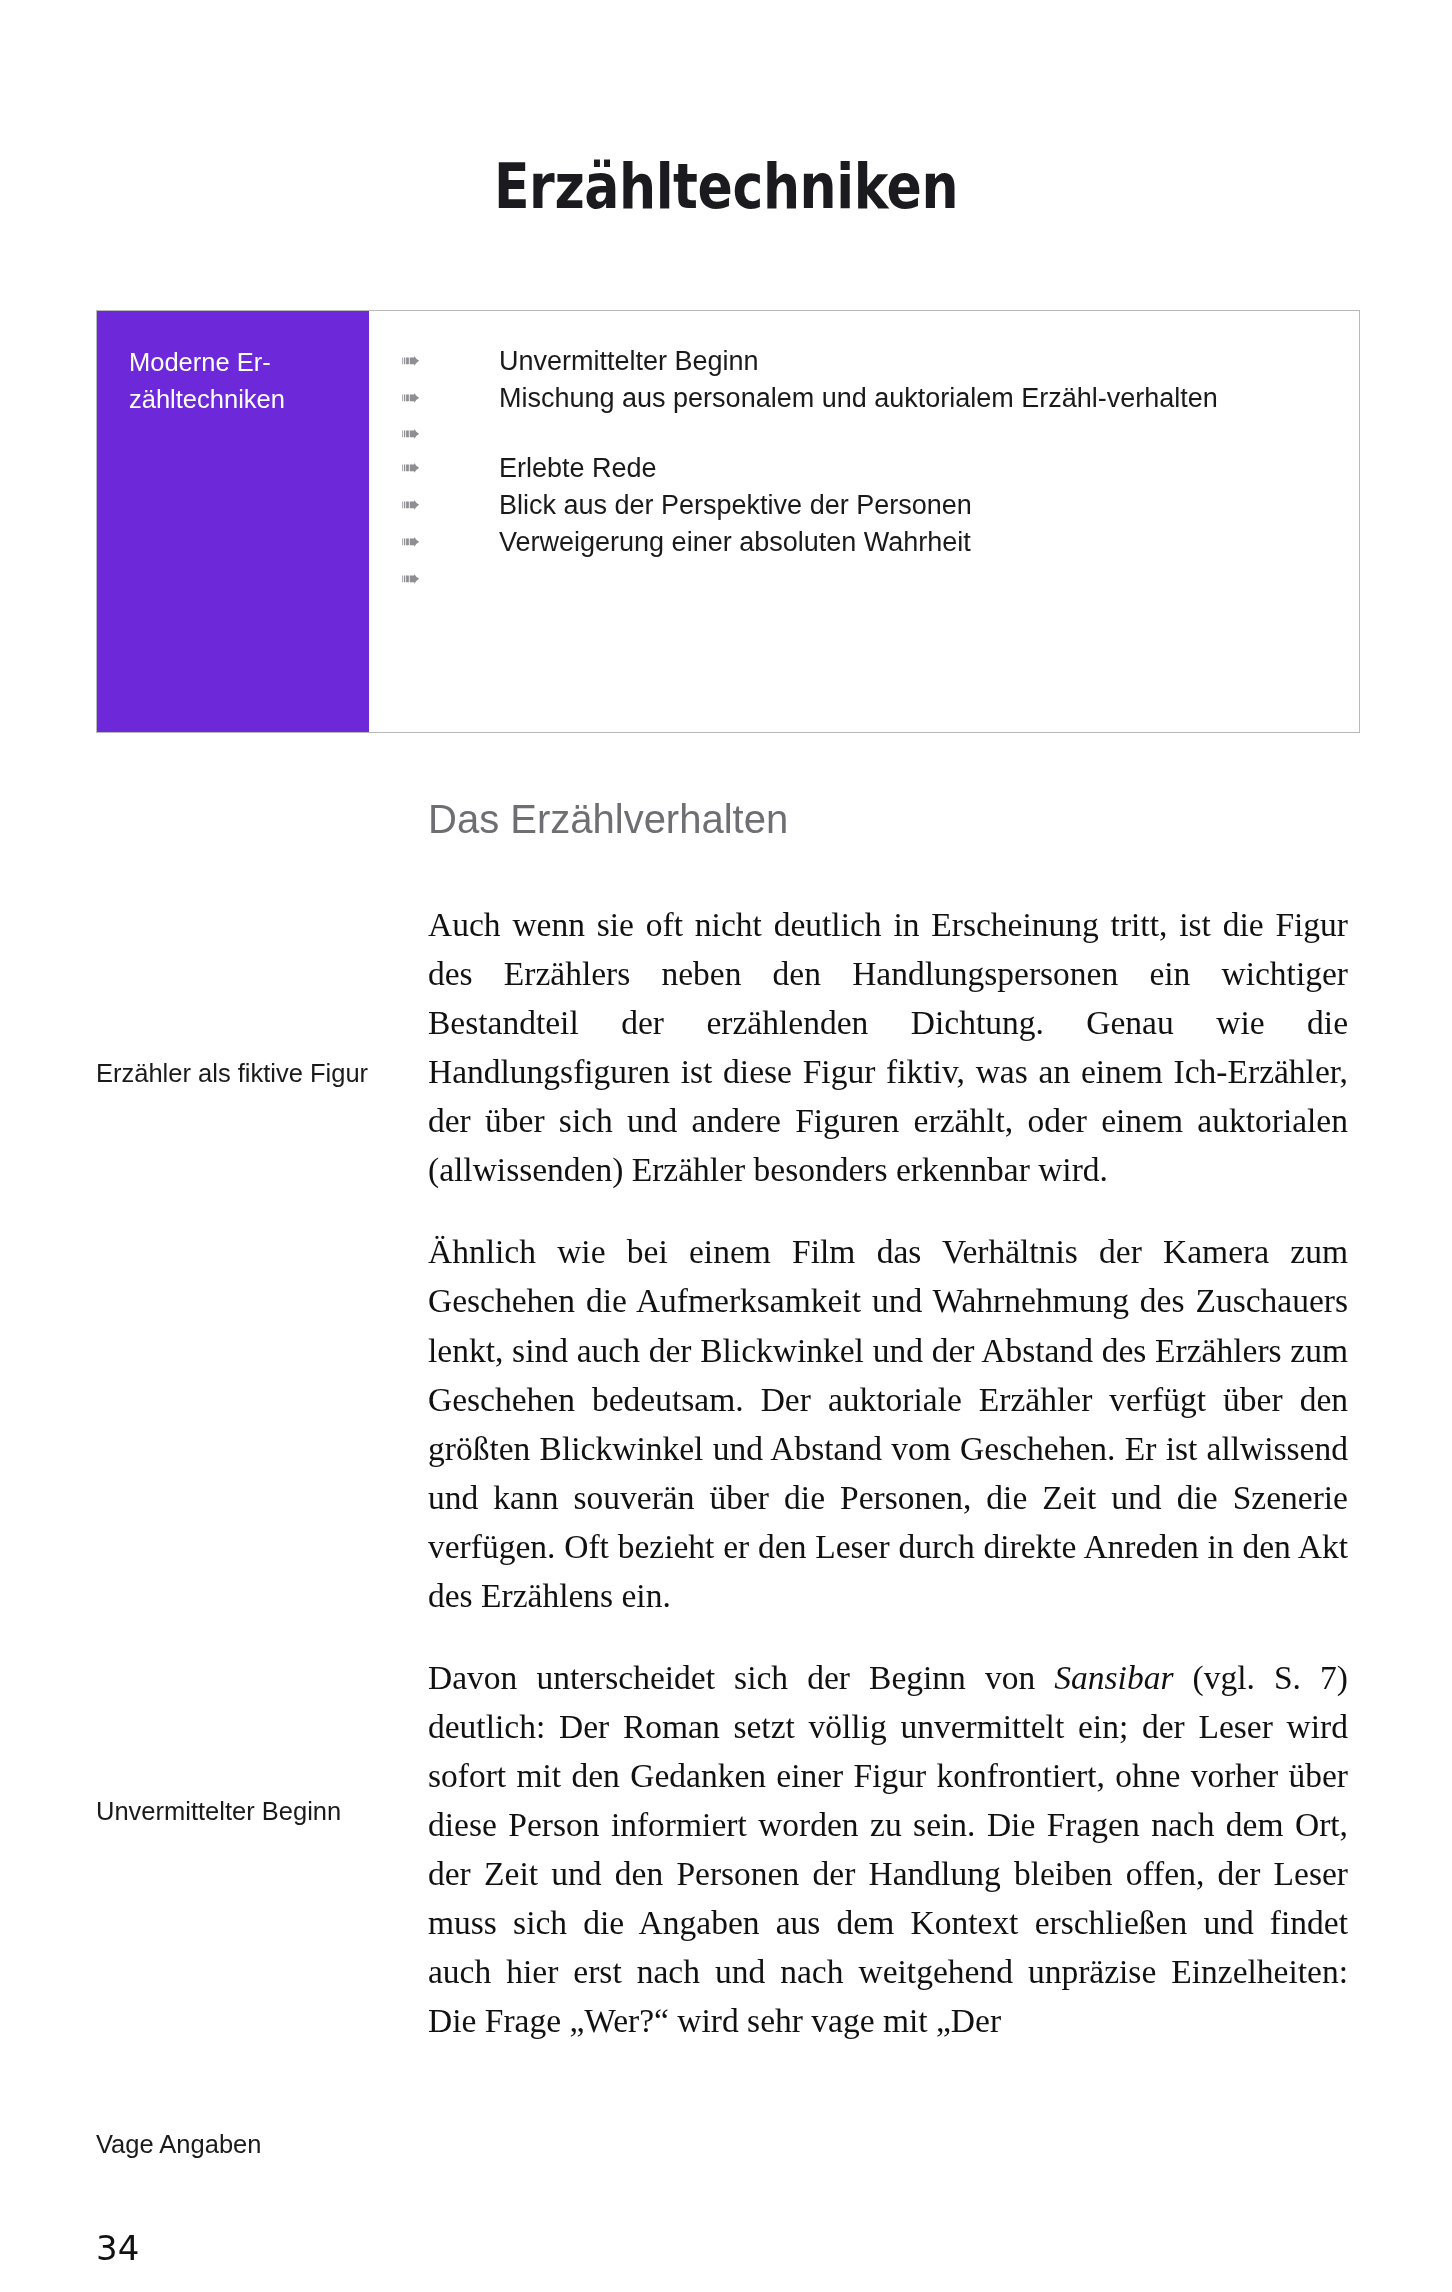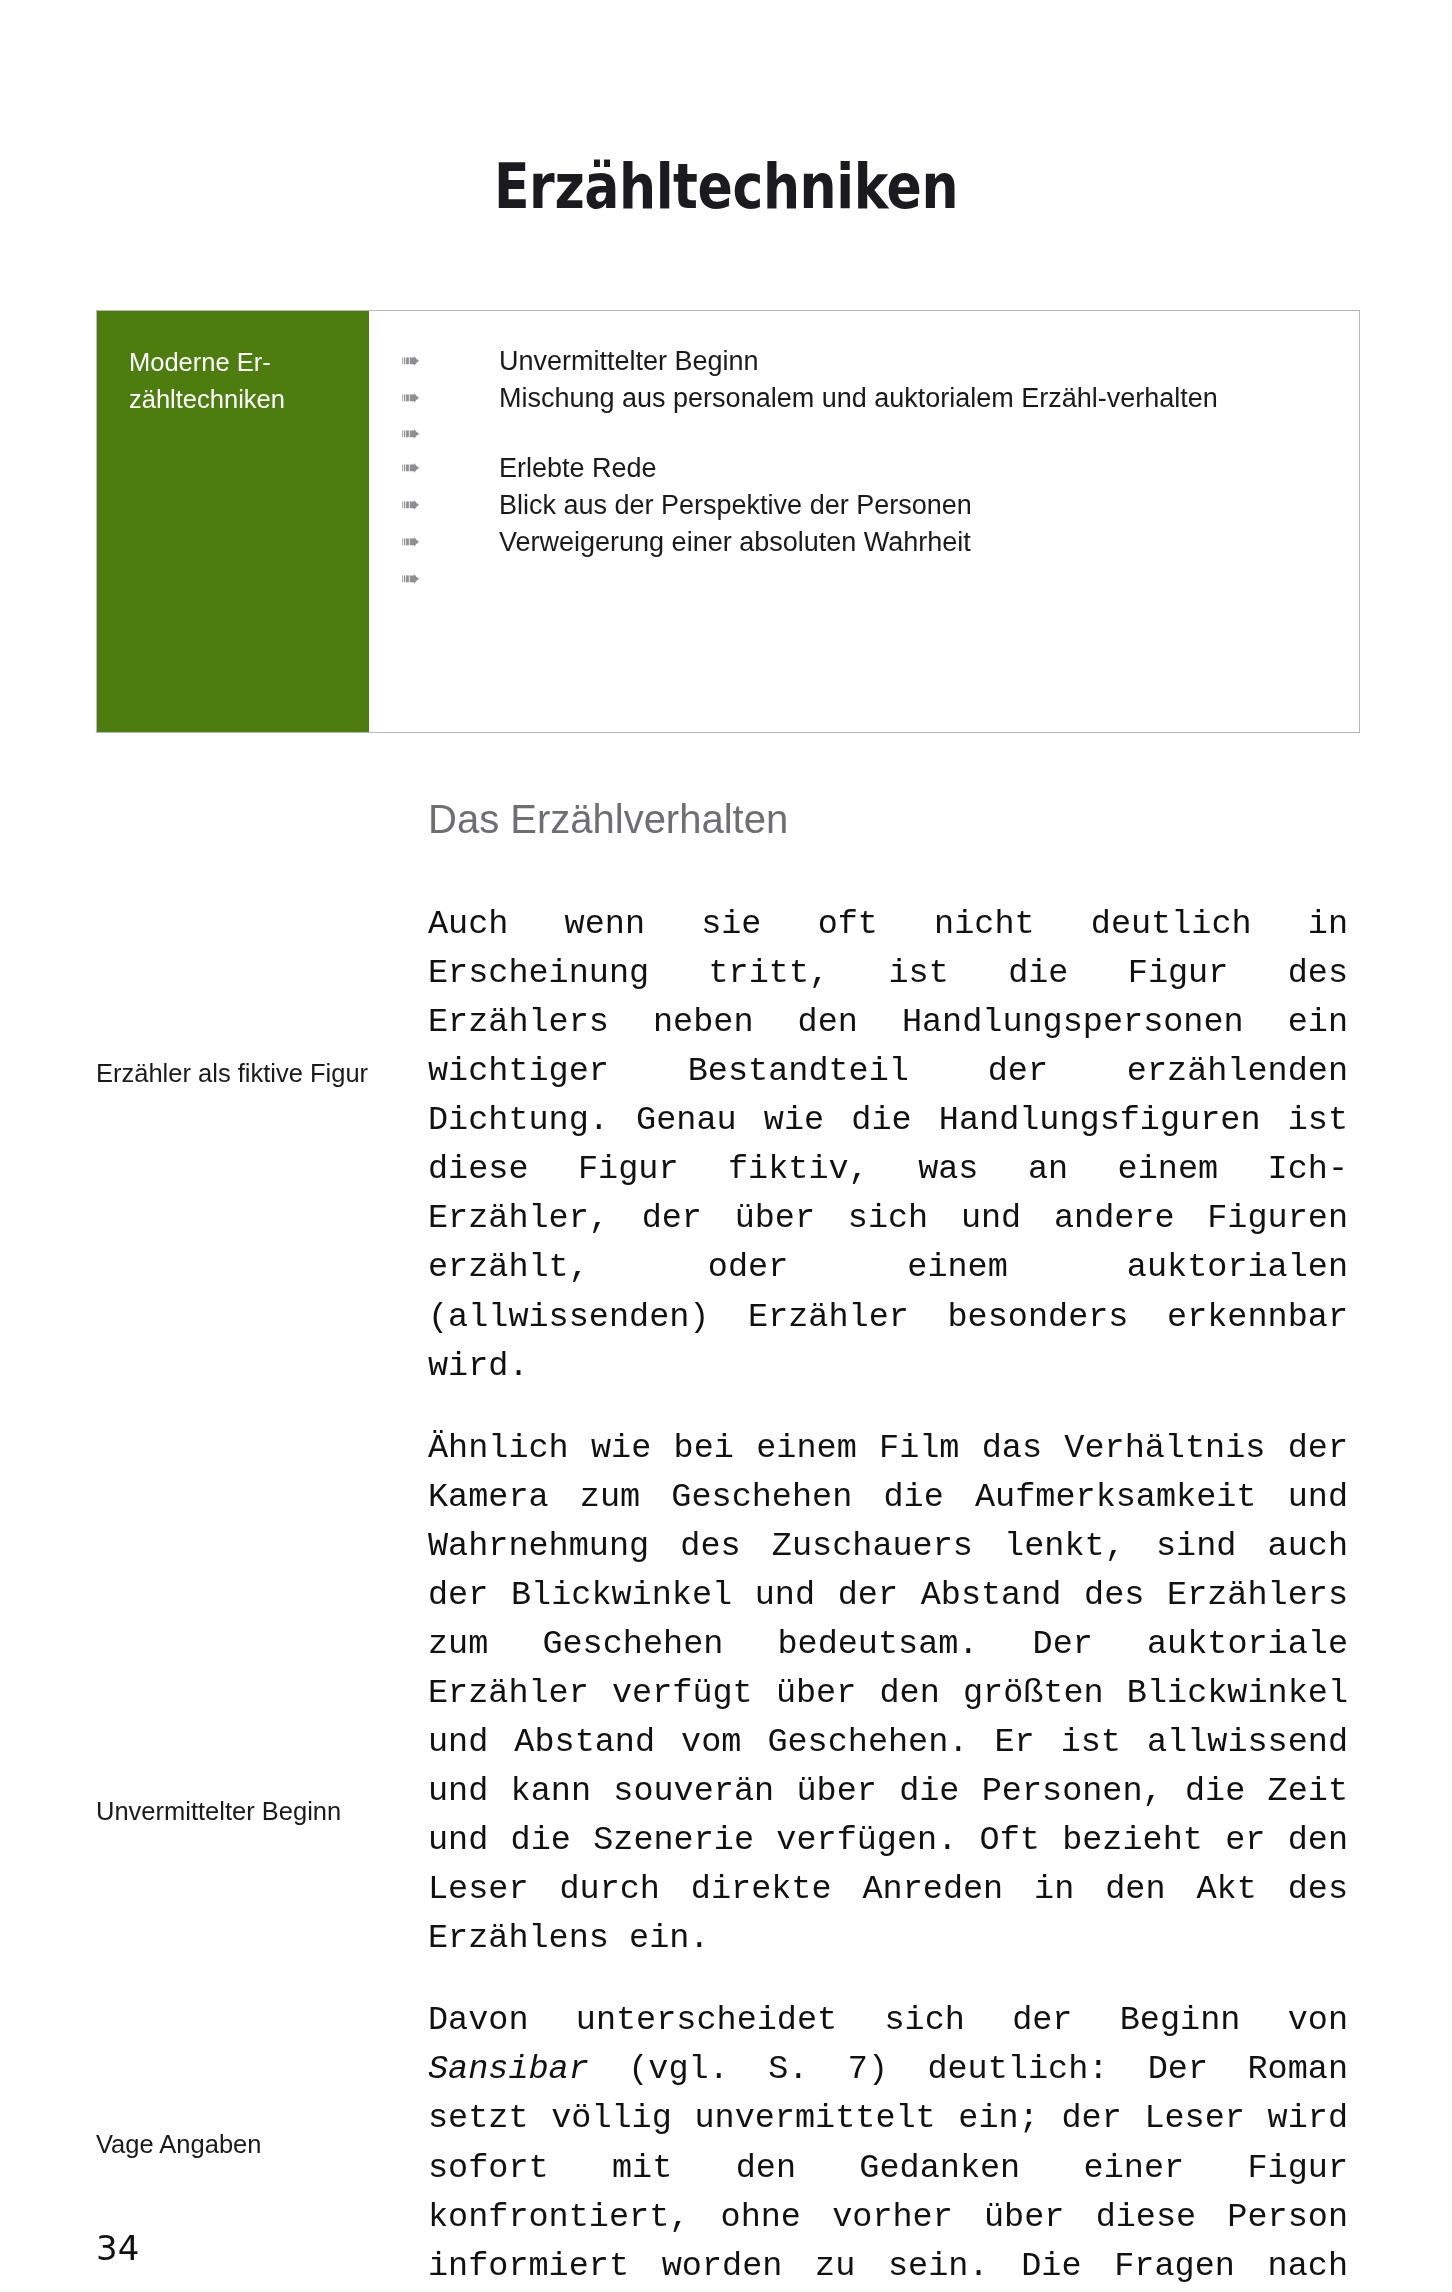--- a/index.html
+++ b/index.html
@@ -45,21 +45,21 @@
     top: 310px;
     width: 1264px;
     min-height: 423px;
     border: 1px solid #b9b9b9;
     box-sizing: border-box;
     display: flex;
     background: #ffffff;
   }
   .infobox-label {
     width: 272px;
-    background: #4d7c0f;
+    background: #6d28d9;
     color: #ffffff;
     box-sizing: border-box;
     padding: 33px 0 0 32px;
     font-size: 25.5px;
     line-height: 1.44;
     font-family: "Liberation Sans", sans-serif;
     flex: 0 0 272px;
   }
   .infobox-body {
     flex: 1;
@@ -97,21 +97,21 @@
   }
 
   
   .body-col {
     position: absolute;
     left: 428px;
     top: 900px;
     width: 932px;
   }
   .para {
-    font-family: Liberation Mono, monospace;
+    font-family: Liberation Serif, serif;
     font-size: 33.5px;
     line-height: 1.465;
     text-align: justify;
     text-justify: inter-word;
     color: #111111;
     margin: 0 12px 33px 0;
     hyphens: manual;
   }
   .para:last-child { margin-bottom: 0; }
   .para i { font-style: italic; }

